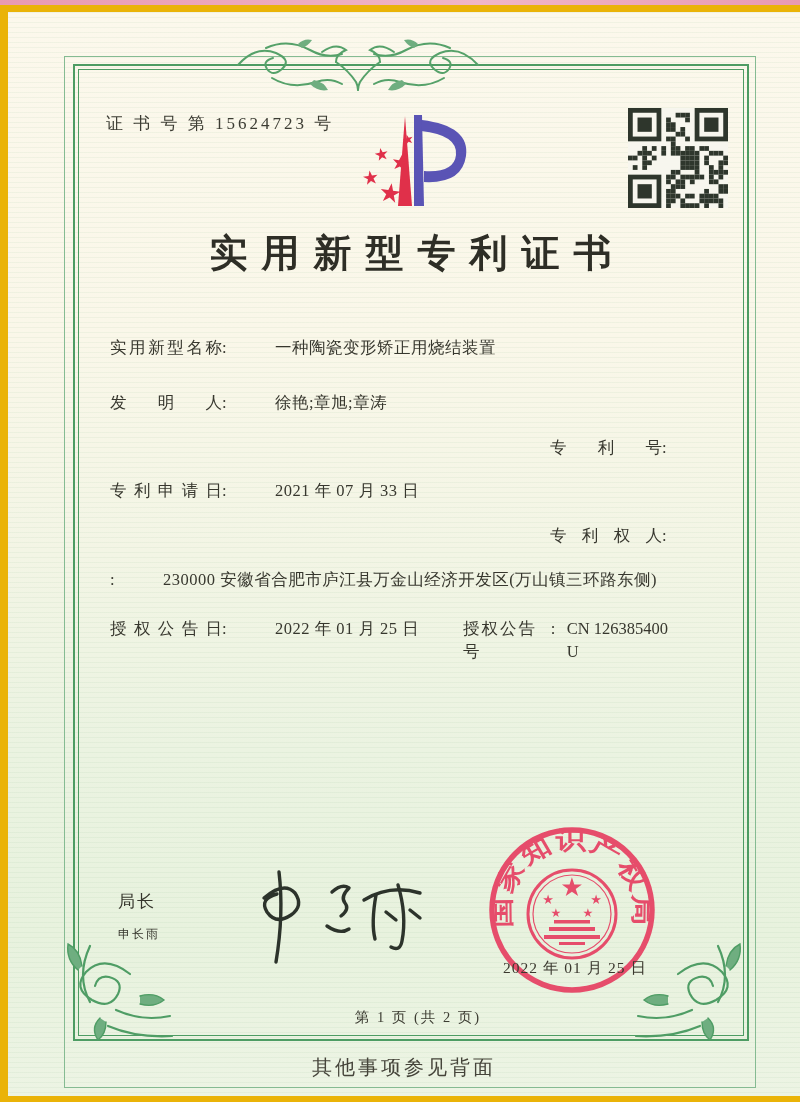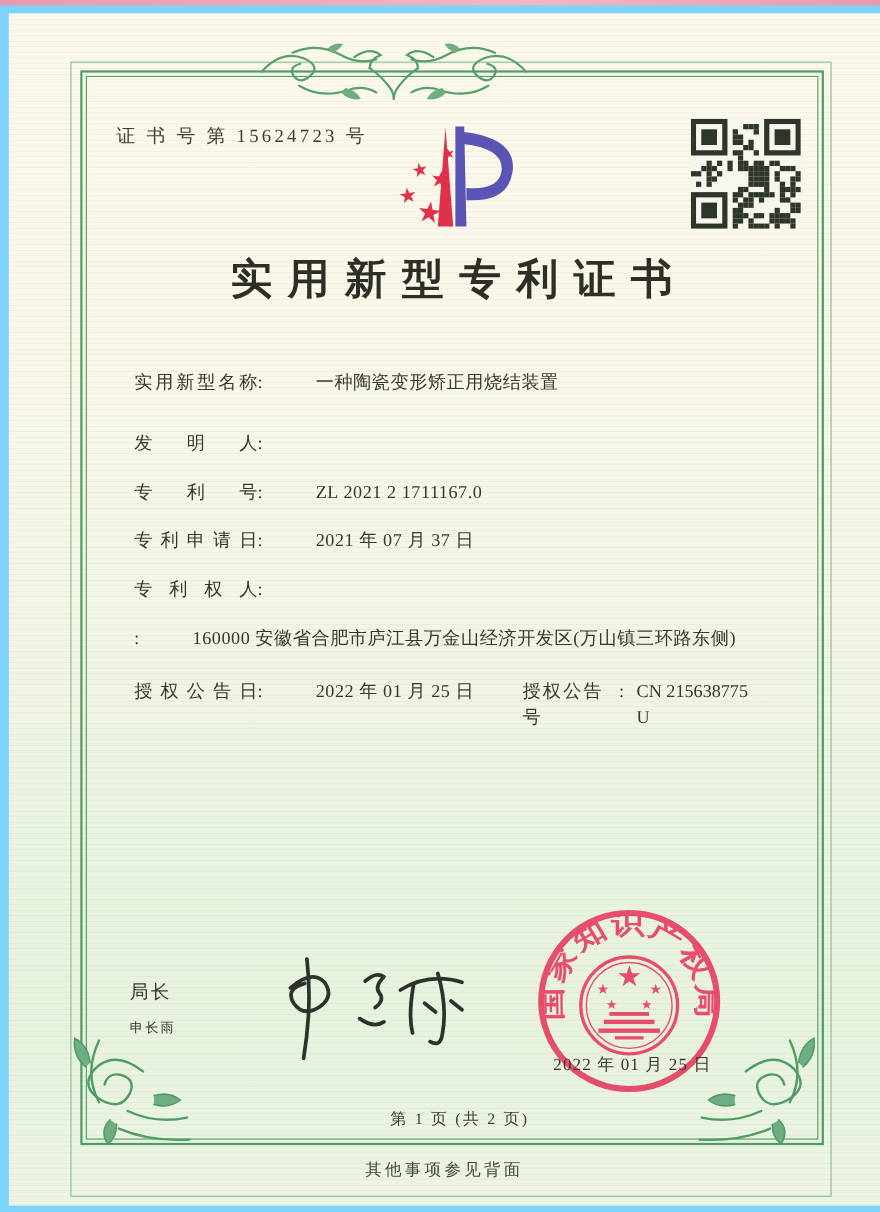--- a/index.html
+++ b/index.html
@@ -1,17 +1,17 @@
 <!DOCTYPE html>
 <html><head>
 <meta charset="utf-8">
 <style>
   html,body{margin:0;padding:0;}
   body{width:800px;height:1102px;background:#fdfdfb;font-family:"Liberation Serif","DejaVu Serif",serif;overflow:hidden;}
-  .stage{position:relative;width:800px;height:1102px;background:#7dd3fc;font-family:Liberation Serif, serif;}
+  .stage{position:relative;width:800px;height:1102px;background:#eab308;font-family:Liberation Serif, serif;}
   .photo-edge-top{position:absolute;left:0;top:0;width:800px;height:5px;background:linear-gradient(90deg,#e89ab2,#f0b6c6 60%,#e89ab2);}
   .paper{position:absolute;left:8px;top:12px;width:792px;height:1084px;
     background:
       repeating-linear-gradient(180deg, rgba(140,190,145,0.10) 0 1px, rgba(255,255,255,0) 1px 5px),
       linear-gradient(180deg,#fcf8ec 0%,#faf7e9 30%,#f3f5e5 50%,#ebf3e1 68%,#e8f2de 85%,#edf4e4 100%);
   }
   
   .outer-line{position:absolute;left:56px;top:44px;width:690px;height:1030px;border:1.5px solid #85bb92;}
   .inner-frame{position:absolute;left:65px;top:52px;width:672px;height:973px;border:2px solid #4d9c63;}
   .inner-frame::after{content:"";position:absolute;inset:3px;border:1px solid #4d9c63;}
@@ -19,37 +19,37 @@
   .corner-flourish{position:absolute;width:118px;height:104px;}
   .corner-flourish.left{left:48px;top:928px;}
   .corner-flourish.right{right:48px;top:928px;transform:scaleX(-1);}
   
   .cert-no{position:absolute;left:98px;top:100px;font-size:17px;color:#3c3c33;letter-spacing:3px;}
   .logo{position:absolute;left:330px;top:100px;width:150px;height:112px;}
   .qr{position:absolute;left:620px;top:96px;width:100px;height:100px;}
   .title{position:absolute;left:0;top:216px;width:792px;text-align:center;font-size:38px;font-weight:bold;color:#2e2e26;letter-spacing:14px;padding-left:27px;box-sizing:border-box;}
   
   .fields{position:absolute;left:98px;top:310px;width:568px;font-size:16.5px;color:#37372e;}
-  .frow{position:absolute;left:16px;display:flex;width:568px;line-height:1.4;}
+  .frow{position:absolute;left:4px;display:flex;width:568px;line-height:1.4;justify-content:flex-end;}
   .flabel{flex:none;display:inline-block;width:112px;text-align:justify;text-align-last:justify;}
   .fcolon{flex:none;width:16px;}
   .fvalue{flex:1;letter-spacing:0.5px;margin-left:37px;}
   .grant-no-label{letter-spacing:2px;}
   
   .paras{position:absolute;left:98px;top:633px;width:606px;font-size:15.5px;line-height:1.72;color:#3d3c31;letter-spacing:0.8px;text-align:justify;}
   .paras p{margin:0 0 4px 0;text-indent:2em;}
   
   .sign-title{position:absolute;left:110px;top:878px;font-size:17px;color:#35352c;letter-spacing:2px;}
   .sign-name{position:absolute;left:110px;top:914px;font-size:12px;color:#35352c;letter-spacing:2px;}
   .sign-script{position:absolute;left:218px;top:846px;width:220px;height:118px;}
   .seal{position:absolute;left:478px;top:812px;width:172px;height:172px;}
   .seal-date{position:absolute;left:482px;top:946px;width:170px;text-align:center;font-size:15.5px;color:#3a382e;letter-spacing:1px;}
   
   .page-num{position:absolute;left:14px;top:996px;width:792px;text-align:center;font-size:14.5px;color:#3c3c32;letter-spacing:2px;}
-  .back-note{position:absolute;left:0;top:1042px;width:792px;text-align:center;font-size:15px;color:#45443a;letter-spacing:3px;}
+  .back-note{position:absolute;left:0;top:1042px;width:792px;text-align:center;font-size:20px;color:#45443a;letter-spacing:3px;}
 </style>
 </head>
 <body>
 
 <div class="stage">
   <div class="photo-edge-top"></div>
 
   <div class="paper">
 
     <div class="outer-line"></div>
@@ -260,46 +260,46 @@
 
     <div class="fields">
       <div class="frow" style="top:14px">
         <span class="flabel">实用新型名称</span>
           <span class="fcolon">:</span>
           <span class="fvalue">一种陶瓷变形矫正用烧结装置</span>
       </div>
       <div class="frow" style="top:69px">
         <span class="flabel">发明人</span>
           <span class="fcolon">:</span>
+          <span class="fvalue">徐艳;章旭;章涛</span>
       </div>
       <div class="frow" style="top:114px">
         <span class="flabel">专利号</span>
           <span class="fcolon">:</span>
-          <span class="fvalue">ZL 2021 2 1711167.0</span>
       </div>
       <div class="frow" style="top:157px">
         <span class="flabel">专利申请日</span>
           <span class="fcolon">:</span>
-          <span class="fvalue">2021 年 07 月 37 日</span>
+          <span class="fvalue">2021 年 07 月 33 日</span>
       </div>
       <div class="frow" style="top:202px">
         <span class="flabel">专利权人</span>
           <span class="fcolon">:</span>
       </div>
       <div class="frow" style="top:246px">
           <span class="fcolon">:</span>
-          <span class="fvalue">160000 安徽省合肥市庐江县万金山经济开发区(万山镇三环路东侧)</span>
+          <span class="fvalue">230000 安徽省合肥市庐江县万金山经济开发区(万山镇三环路东侧)</span>
       </div>
       <div class="frow" style="top:295px">
         <span class="flabel">授权公告日</span>
           <span class="fcolon">:</span>
           <span class="fvalue" style="flex:none;width:188px;">2022 年 01 月 25 日</span>
         <span class="grant-no-label">授权公告号</span>
           <span class="fcolon">:</span>
-          <span>CN 215638775 U</span>
+          <span>CN 126385400 U</span>
       </div>
     </div>
 
 
     <div class="sign-title">局长</div>
     <div class="sign-name">申长雨</div>
 
     <div class="sign-script">
       <svg width="220" height="118" viewBox="0 0 220 118">
         <g stroke="#2c332b" stroke-width="3.4" fill="none" stroke-linecap="round" stroke-linejoin="round">

